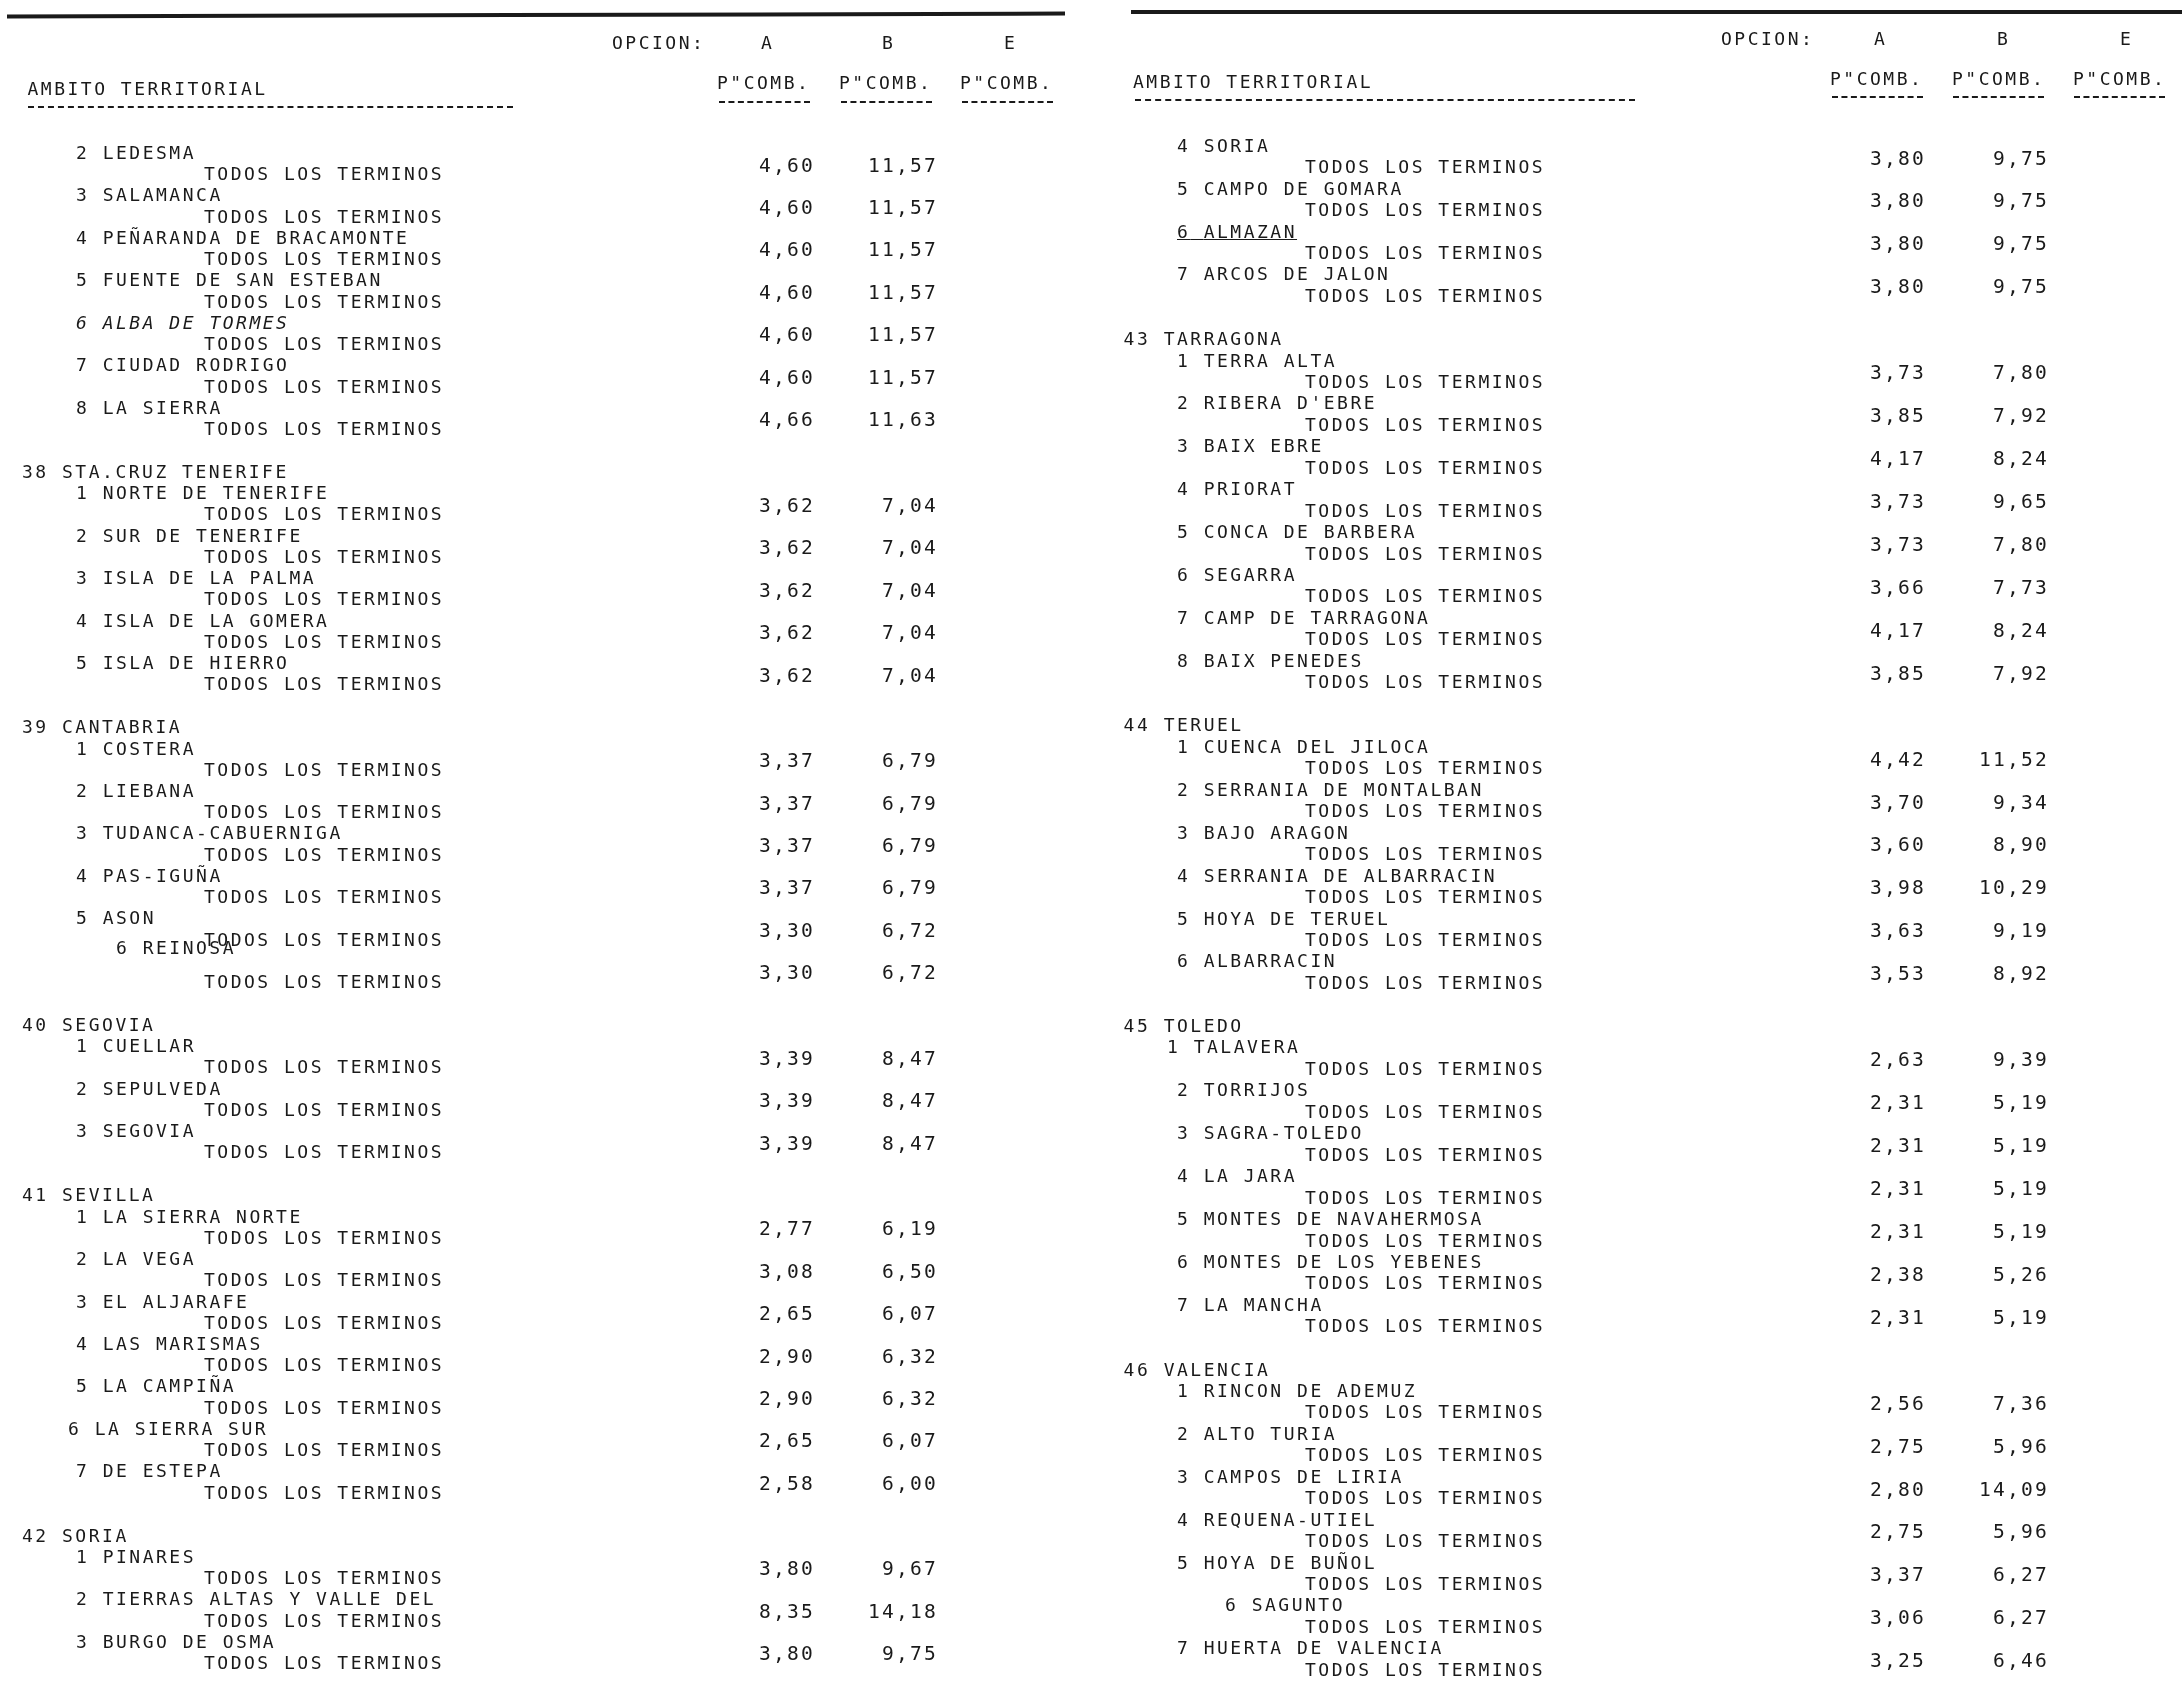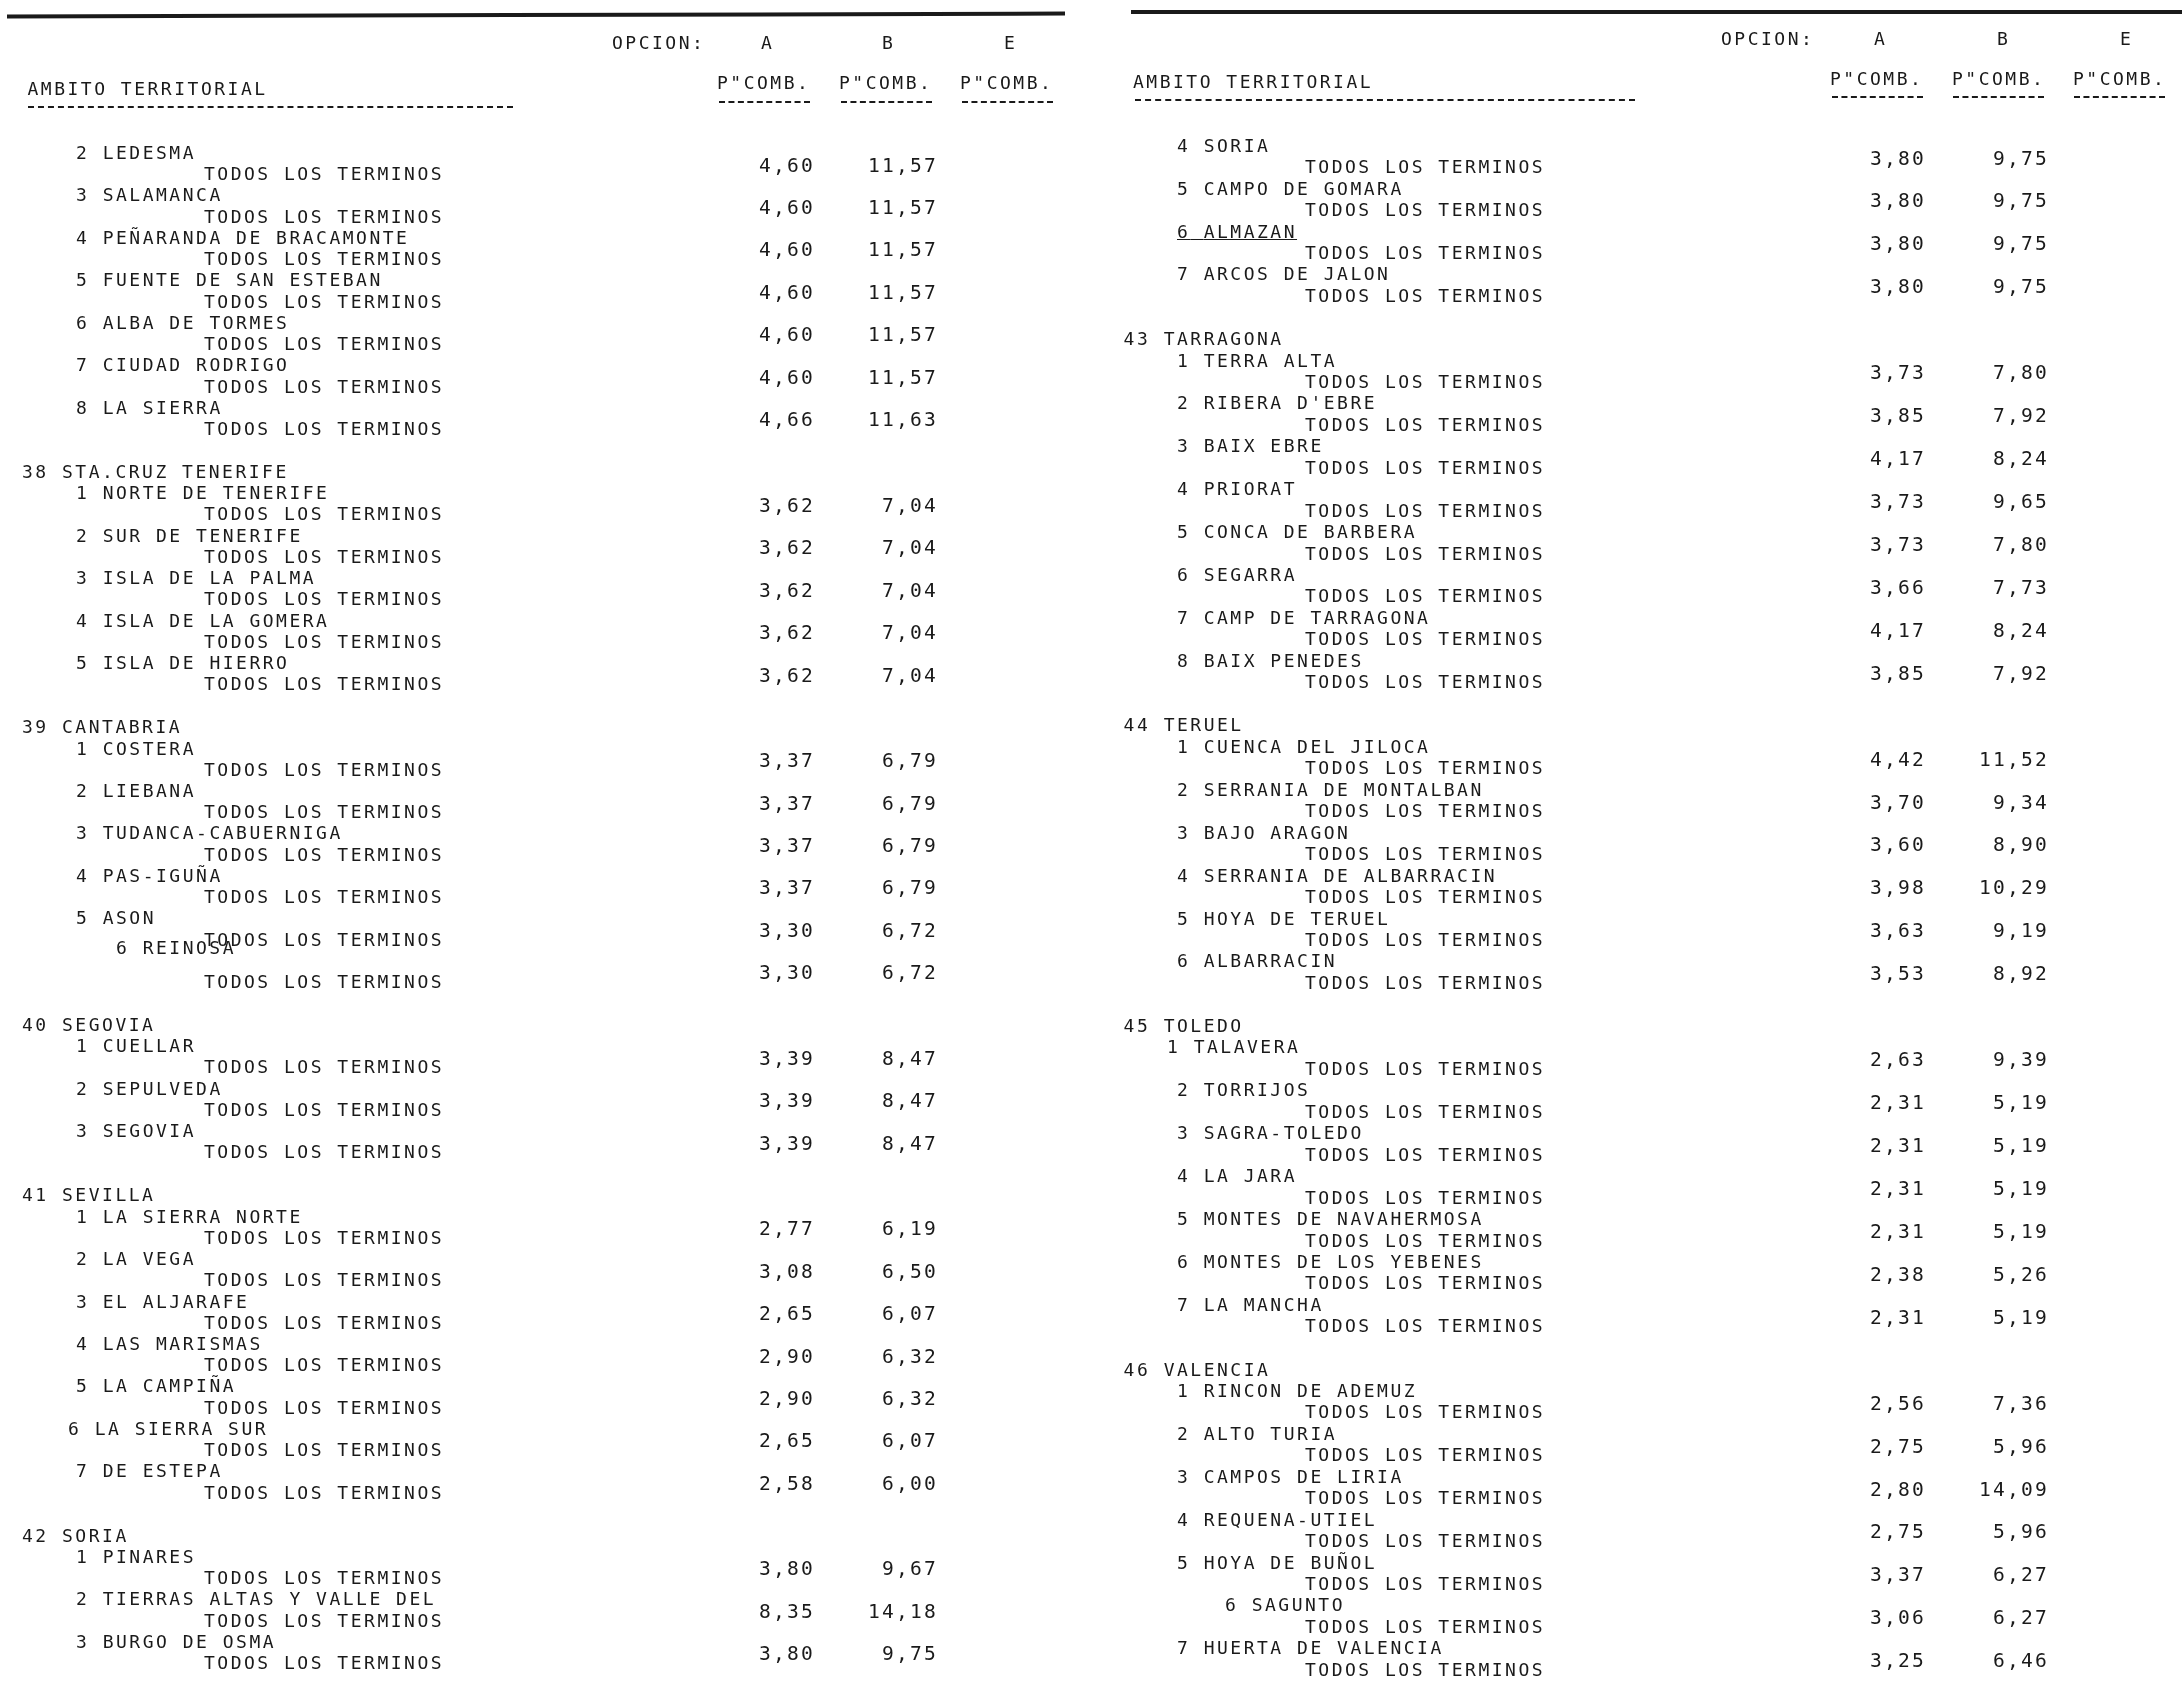--- a/index.html
+++ b/index.html
@@ -47,21 +47,21 @@
       <div class="num" style="left: 699px; top: 197px;">4,60</div>
       <div class="num" style="left: 822px; top: 197px;">11,57</div>
       <div class="t sub" style="left: 76px; top: 227px;"><span>4</span><span> </span><span>PEÑARANDA DE BRACAMONTE</span></div>
       <div class="t todos" style="left: 204px; top: 248px;">TODOS LOS TERMINOS</div>
       <div class="num" style="left: 699px; top: 239px;">4,60</div>
       <div class="num" style="left: 822px; top: 239px;">11,57</div>
       <div class="t sub" style="left: 76px; top: 269px;"><span>5</span><span> </span><span>FUENTE DE SAN ESTEBAN</span></div>
       <div class="t todos" style="left: 204px; top: 291px;">TODOS LOS TERMINOS</div>
       <div class="num" style="left: 699px; top: 282px;">4,60</div>
       <div class="num" style="left: 822px; top: 282px;">11,57</div>
-      <div class="t sub" style="left: 76px; top: 312px;"><span>6</span><span> </span><span>ALBA DE TORMES</span></div>
+      <div class="t sub" style="left: 76px; top: 312px; font-style: italic;"><span>6</span><span> </span><span>ALBA DE TORMES</span></div>
       <div class="t todos" style="left: 204px; top: 333px;">TODOS LOS TERMINOS</div>
       <div class="num" style="left: 699px; top: 324px;">4,60</div>
       <div class="num" style="left: 822px; top: 324px;">11,57</div>
       <div class="t sub" style="left: 76px; top: 354px;"><span>7</span><span> </span><span>CIUDAD RODRIGO</span></div>
       <div class="t todos" style="left: 204px; top: 376px;">TODOS LOS TERMINOS</div>
       <div class="num" style="left: 699px; top: 367px;">4,60</div>
       <div class="num" style="left: 822px; top: 367px;">11,57</div>
       <div class="t sub" style="left: 76px; top: 397px;"><span>8</span><span> </span><span>LA SIERRA</span></div>
       <div class="t todos" style="left: 204px; top: 418px;">TODOS LOS TERMINOS</div>
       <div class="num" style="left: 699px; top: 409px;">4,66</div>

